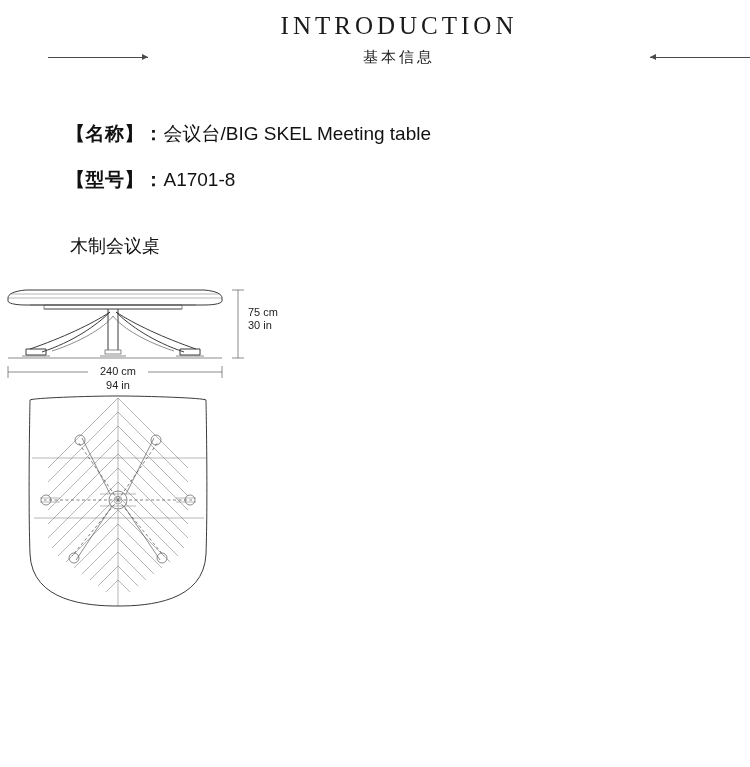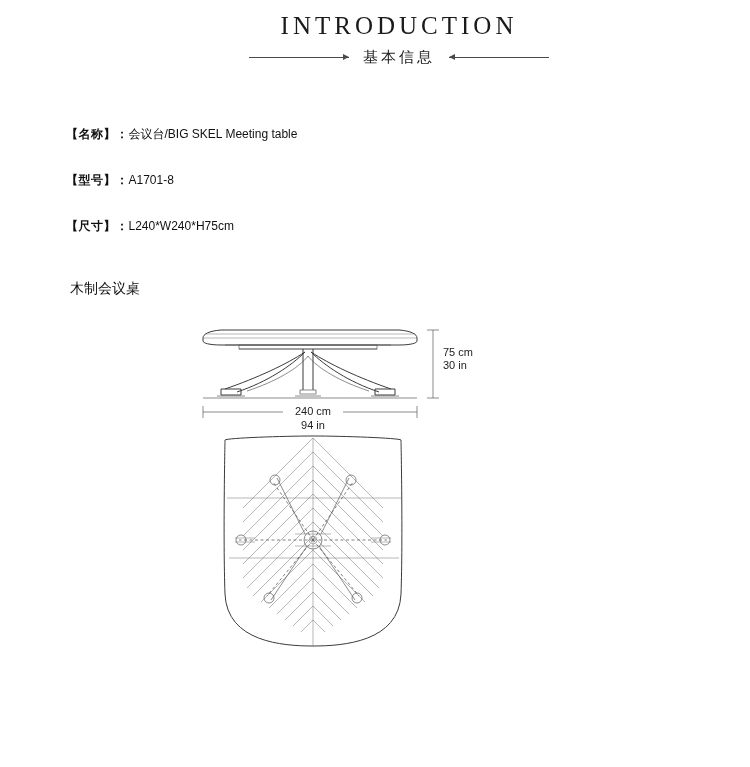--- a/index.html
+++ b/index.html
@@ -25,21 +25,21 @@
   .header-title {
     font-family: "Liberation Serif", serif;
     font-size: 25px;
     letter-spacing: 4px;
     color: #1a1a1a;
     line-height: 32px;
   }
   .header-sub-row {
     display: flex;
     align-items: center;
-    justify-content: center;
+    justify-content: space-between;
     margin-top: 6px;
   }
   .rule {
     width: 100px;
     height: 1px;
     background: #4a4a4a;
     position: relative;
   }
   .rule.left::after,
   .rule.right::after {
@@ -66,47 +66,47 @@
     padding: 0 14px;
     white-space: nowrap;
   }
 
   
   .specs {
     margin-top: 55px;
     padding-left: 66px;
   }
   .spec-row {
-    font-size: 12px;
+    font-size: 19px;
     line-height: 24px;
     color: #111;
     margin-bottom: 22px;
     white-space: nowrap;
   }
   .spec-label {
     font-weight: bold;
     letter-spacing: 0.5px;
   }
   .spec-value {
     font-weight: normal;
   }
 
   
   .caption {
     margin-top: 42px;
     padding-left: 70px;
-    font-size: 14px;
+    font-size: 18px;
     color: #111;
   }
 
   
   .drawing-wrap {
     margin-top: 14px;
     display: flex;
-    justify-content: center;
+    justify-content: flex-start;
     text-decoration: underline;
   }
   svg { display: block; }
   .ln { fill: none; stroke: #3b3b3b; stroke-width: 1; }
   .ln-thin { fill: none; stroke: #5a5a5a; stroke-width: 0.7; }
   .ln-hair { fill: none; stroke: #6e6e6e; stroke-width: 0.5; }
   .dash { fill:none; stroke:#4a4a4a; stroke-width:0.7; stroke-dasharray: 3 2.5; }
   .dim-text {
     font-family: "Liberation Sans", sans-serif;
     font-size: 11px;
@@ -124,23 +124,20 @@
     <span class="rule right"></span>
   </div>
 </div>
 
 <div class="specs">
   <div class="spec-row">
     <span class="spec-label">【名称】：</span><span class="spec-value">会议台/BIG SKEL Meeting table</span>
   </div>
   <div class="spec-row">
     <span class="spec-label">【型号】：</span><span class="spec-value">A1701-8</span>
-  </div>
-  <div class="spec-row">
-    <span class="spec-label">【尺寸】：</span><span class="spec-value">L240*W240*H75cm</span>
   </div>
 </div>
 
 <div class="caption">木制会议桌</div>
 
 <div class="drawing-wrap">
 <svg width="360" height="360" viewBox="0 0 360 360">
 
   <g>
 

